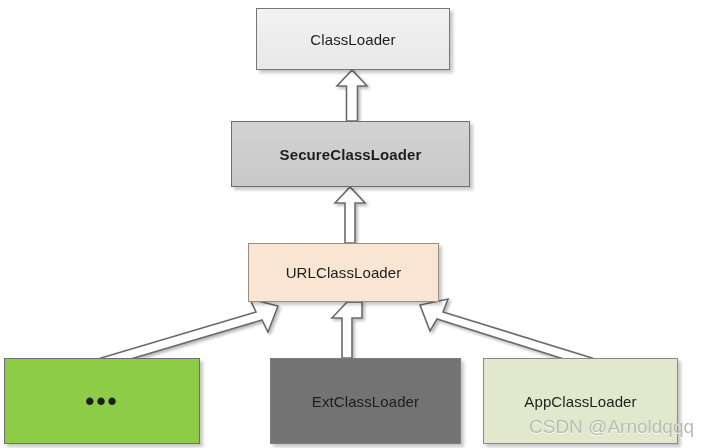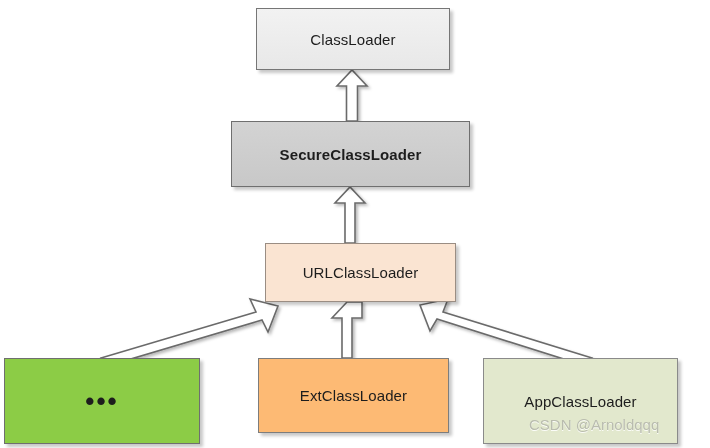--- a/index.html
+++ b/index.html
@@ -48,49 +48,49 @@
     background: linear-gradient(180deg, #f2f2f2 0%, #e8e8e8 100%);
     border-color: #767676;
   }
   #node-secureclassloader {
     left: 231px; top: 121px; width: 239px; height: 66px;
     background: linear-gradient(180deg, #d3d3d3 0%, #c8c8c8 100%);
     border-color: #6f6f6f;
     font-weight: bold;
   }
   #node-urlclassloader {
-    left: 265px; top: 243px; width: 191px; height: 59px;
+    left: 248px; top: 243px; width: 191px; height: 59px;
     background: #fae4d2;
     border-color: #9a8d83;
   }
   #node-ellipsis {
     left: 4px; top: 358px; width: 196px; height: 86px;
     background: #8ccc46;
     border-color: #6f6f6f;
   }
   #node-extclassloader {
-    left: 258px; top: 358px; width: 191px; height: 75px;
-    background: #fdba74;
+    left: 270px; top: 358px; width: 191px; height: 86px;
+    background: #737373;
     border-color: #7d7d7d;
   }
   #node-appclassloader {
     left: 483px; top: 358px; width: 195px; height: 86px;
     background: #e2e8cd;
     border-color: #8a8a8a;
   }
   #node-ellipsis .uml-box-label {
     font-size: 26px;
     font-weight: bold;
     letter-spacing: 2px;
   }
   #watermark {
     position: absolute;
     left: 529px;
     top: 416px;
-    font-size: 15px;
+    font-size: 19px;
     color: #b9bcae;
     text-shadow: 0 1px 0 rgba(255,255,255,0.85);
     white-space: nowrap;
     z-index: 3;
     pointer-events: none;
   }
 </style>
 </head>
 <body>
 

